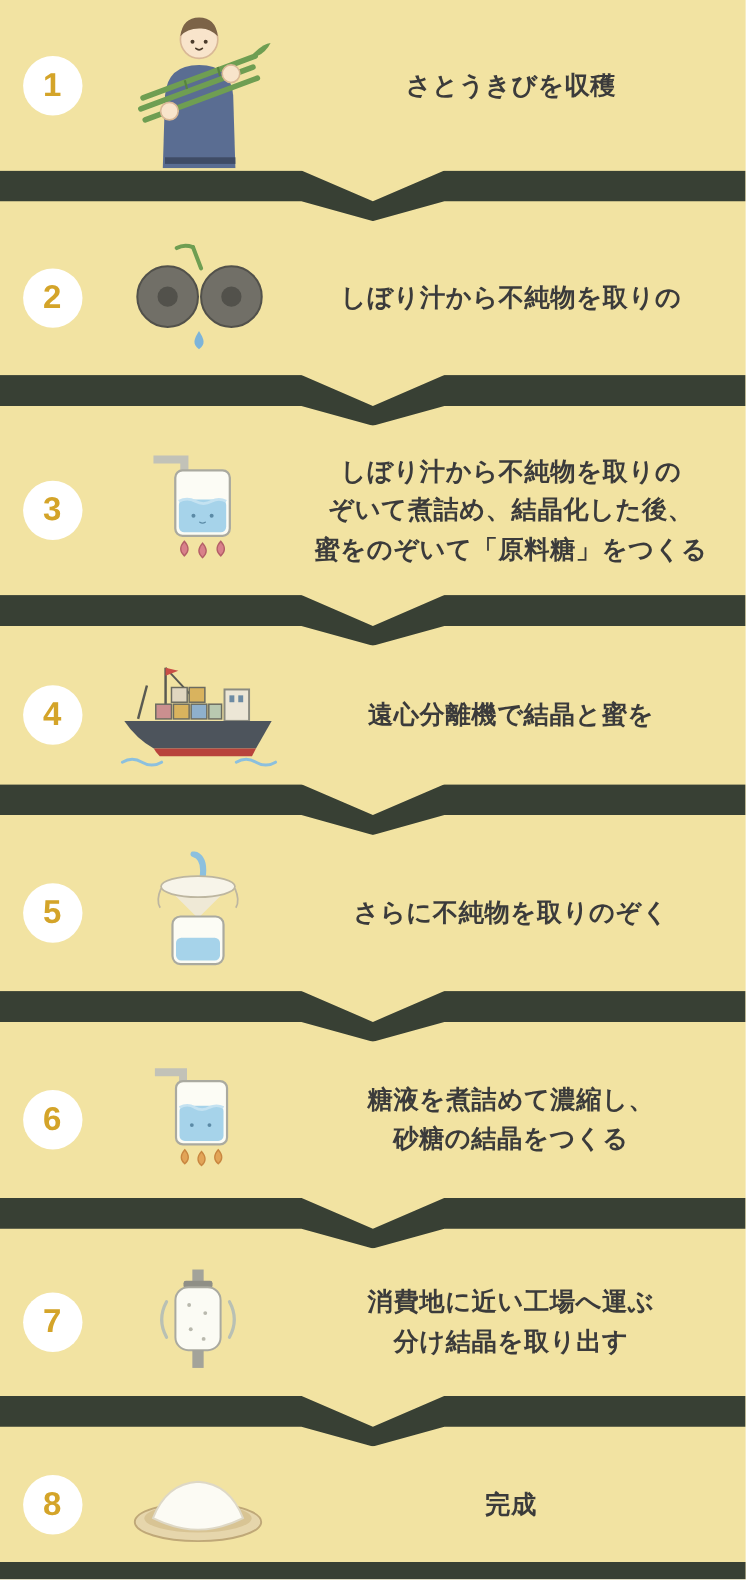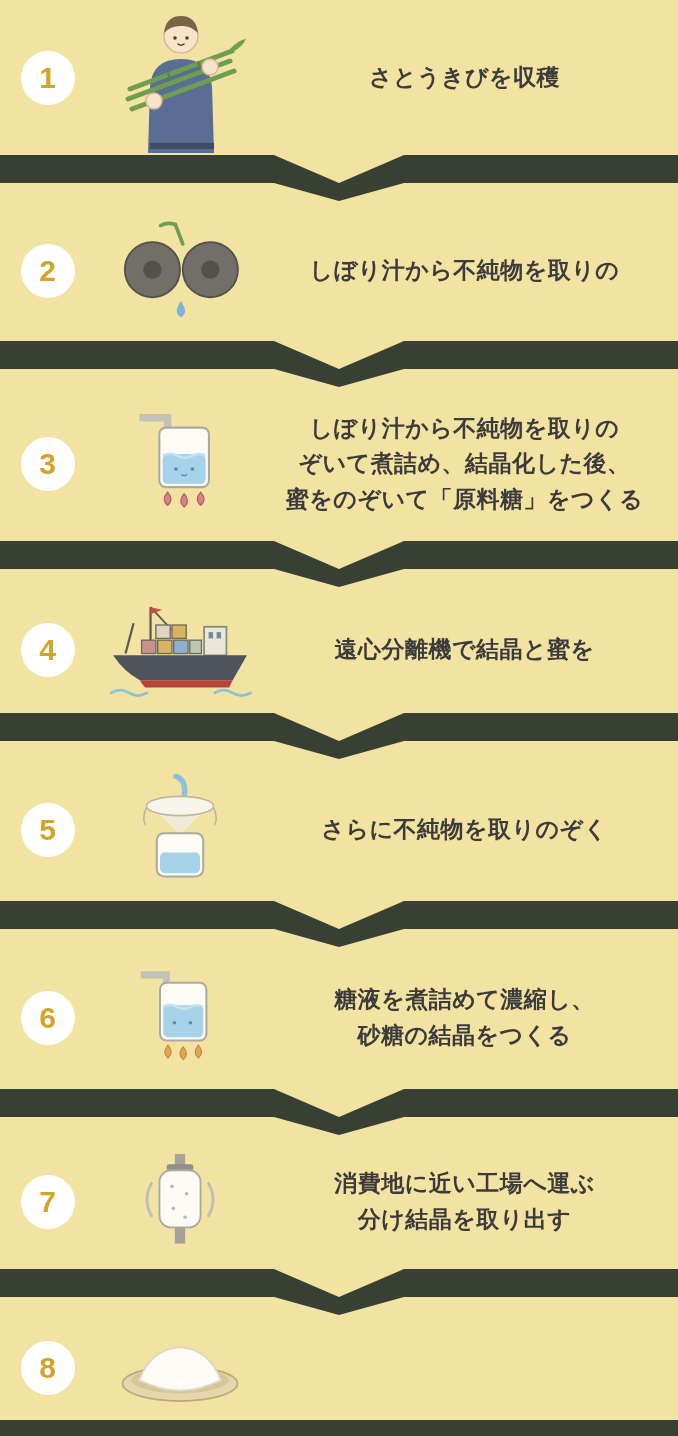--- a/index.html
+++ b/index.html
@@ -317,17 +317,20 @@
           <span>8</span>
         </div>
       </div>
     <div class="icon-wrap">
       <svg viewBox="0 0 170 95" width="148" height="83" aria-hidden="true">
         <ellipse cx="85" cy="66" rx="66" ry="20" fill="#e6d6ac" stroke="#bfa878" stroke-width="2"></ellipse>
         <ellipse cx="85" cy="62" rx="56" ry="15" fill="#d8c494"></ellipse>
         <path d="M38 62 Q52 26 85 24 Q118 26 132 62 Q108 74 85 74 Q62 74 38 62 Z" fill="#fcfbf4" stroke="#ded8c6" stroke-width="2"></path>
       </svg>
     </div>
+    <div class="text-wrap">
+        <div class="step-text">完成</div>
+      </div>
   </div>
 
   <div class="bottom-band"></div>
 
 </div>
 
 </body></html>

